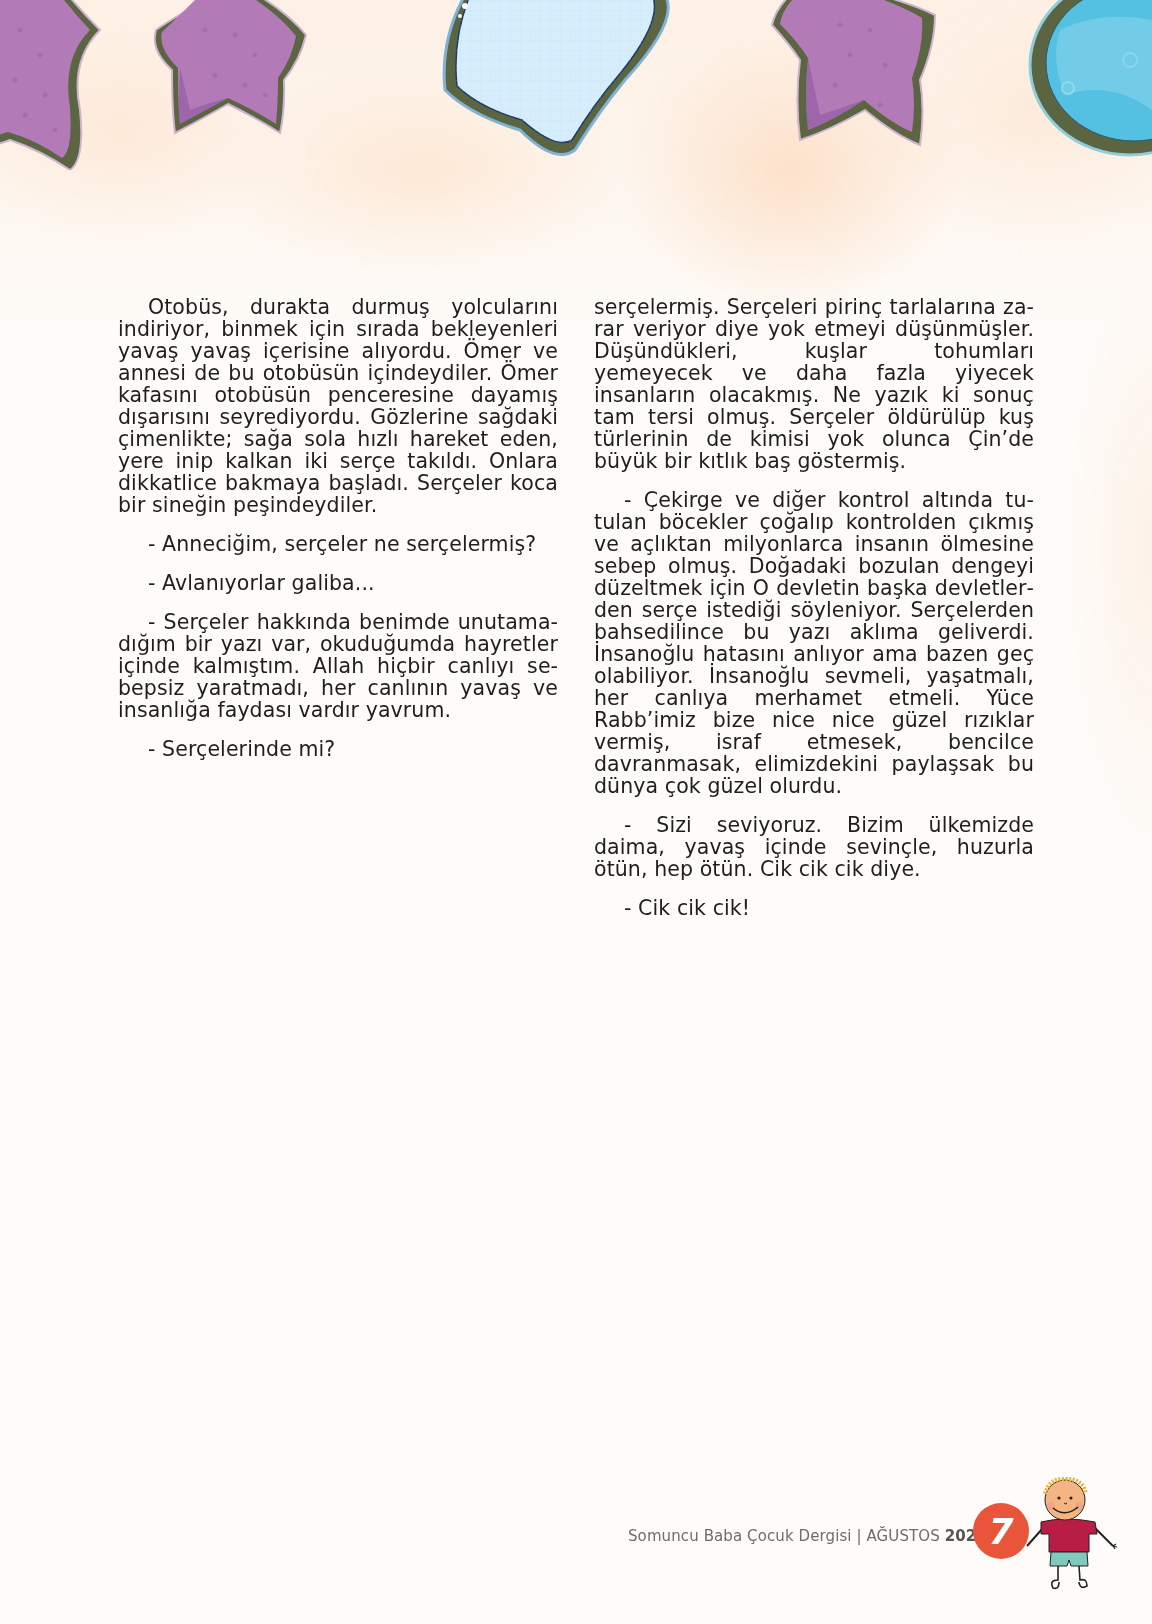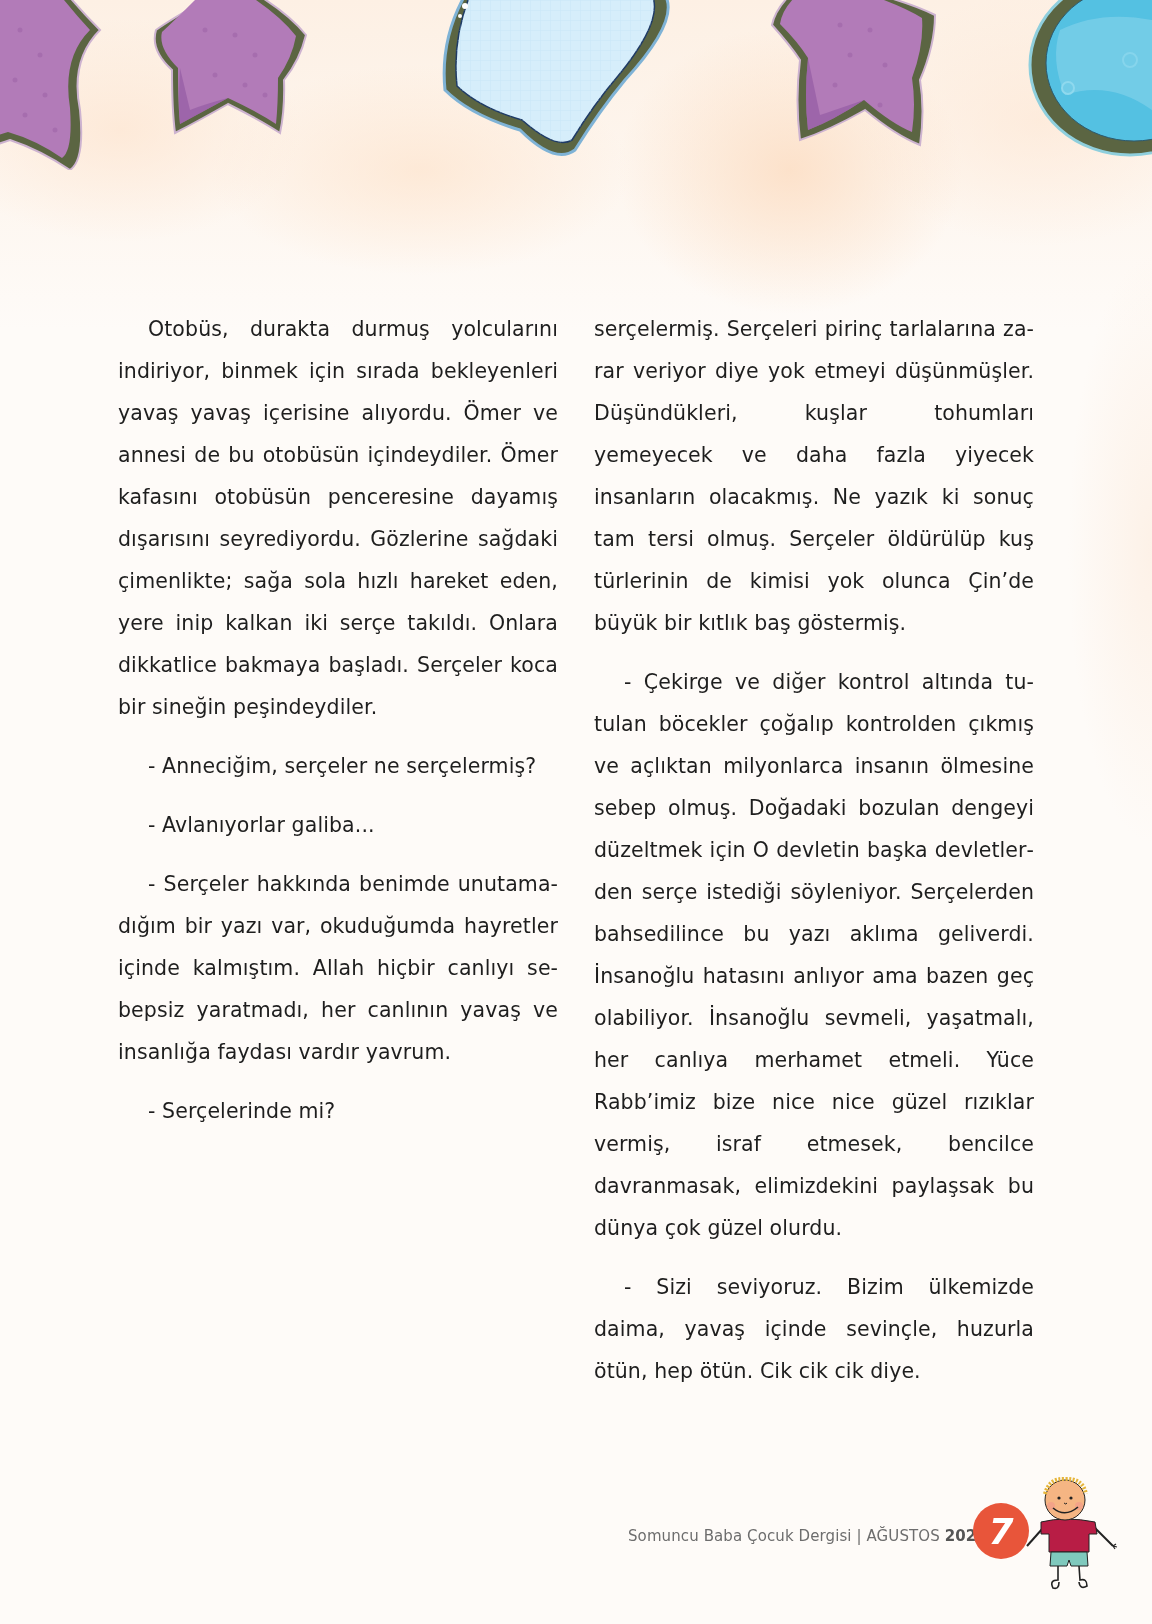--- a/index.html
+++ b/index.html
@@ -19,22 +19,22 @@
         radial-gradient(ellipse 260px 180px at 1040px 120px, rgba(253,232,214,0.7), rgba(253,232,214,0) 70%),
         linear-gradient(#fdf0e4, rgba(254,251,248,0));
     }
     .wash-right {
       position: absolute; right: 0; top: 250px; width: 160px; height: 900px;
       background: radial-gradient(ellipse 120px 420px at 160px 300px, rgba(252,235,220,0.6), rgba(252,235,220,0) 70%);
     }
     .deco { position: absolute; top: 0; left: 0; width: 1152px; height: 170px; }
 
     .column {
-      position: absolute; top: 308px; width: 440px;
-      font-size: 20.5px; line-height: 42px;
+      position: absolute; top: 296px; width: 440px;
+      font-size: 20.5px; line-height: 22px;
       text-align: justify;
       letter-spacing: 0.1px;
     }
     .col-left { left: 118px; }
     .col-right { left: 594px; }
     .column p { margin: 0 0 17px 0; text-indent: 30px; hyphens: manual; }
 
     .footer-text {
       position: absolute; left: 628px; top: 1527px;
       font-size: 15px; color: #6d6d6d; letter-spacing: 0.1px;
@@ -125,20 +125,21 @@
   <p>- Anneciğim, serçeler ne serçelermiş?</p>
   <p>- Avlanıyorlar galiba...</p>
   <p>- Serçeler hakkında benimde unutama­dığım bir yazı var, okuduğumda hayretler içinde kalmıştım. Allah hiçbir canlıyı se­bepsiz yaratmadı, her canlının yavaş ve insanlığa faydası vardır yavrum.</p>
   <p>- Serçelerinde mi?</p>
 </div>
 
 <div class="column col-right">
   <p style="text-indent:0">serçelermiş. Serçeleri pirinç tarlalarına za­rar veriyor diye yok etmeyi düşünmüşler. Düşündükleri, kuşlar tohumları yemeyecek ve daha fazla yiyecek insanların olacakmış. Ne yazık ki sonuç tam tersi olmuş. Serçeler öldürülüp kuş türlerinin de kimisi yok olun­ca Çin’de büyük bir kıtlık baş göstermiş.</p>
   <p>  - Çekirge ve diğer kontrol altında tu­tulan böcekler çoğalıp kontrolden çıkmış ve açlıktan milyonlarca insanın ölmesine sebep olmuş.  Doğadaki bozulan dengeyi düzeltmek için O devletin başka devletler­den serçe istediği söyleniyor. Serçelerden bahsedilince bu yazı aklıma geliverdi. İnsa­noğlu hatasını anlıyor ama bazen geç ola­biliyor.  İnsanoğlu sevmeli, yaşatmalı, her canlıya merhamet etmeli. Yüce Rabb’imiz bize nice nice güzel rızıklar vermiş, israf et­mesek, bencilce davranmasak, elimizdekini paylaşsak bu dünya çok güzel olurdu.</p>
   <p>- Sizi seviyoruz. Bizim ülkemizde daima, yavaş içinde sevinçle, huzurla ötün, hep ötün. Cik cik cik diye.</p>
+  <p>- Cik cik cik!</p>
 </div>
 
 <div class="footer-text">
   <span>Somuncu Baba Çocuk Dergisi</span><span> | </span><span>AĞUSTOS</span>
   <span class="year">2025</span>
 </div>
 
 <div class="page-badge">
   <span>7</span>
 </div>

